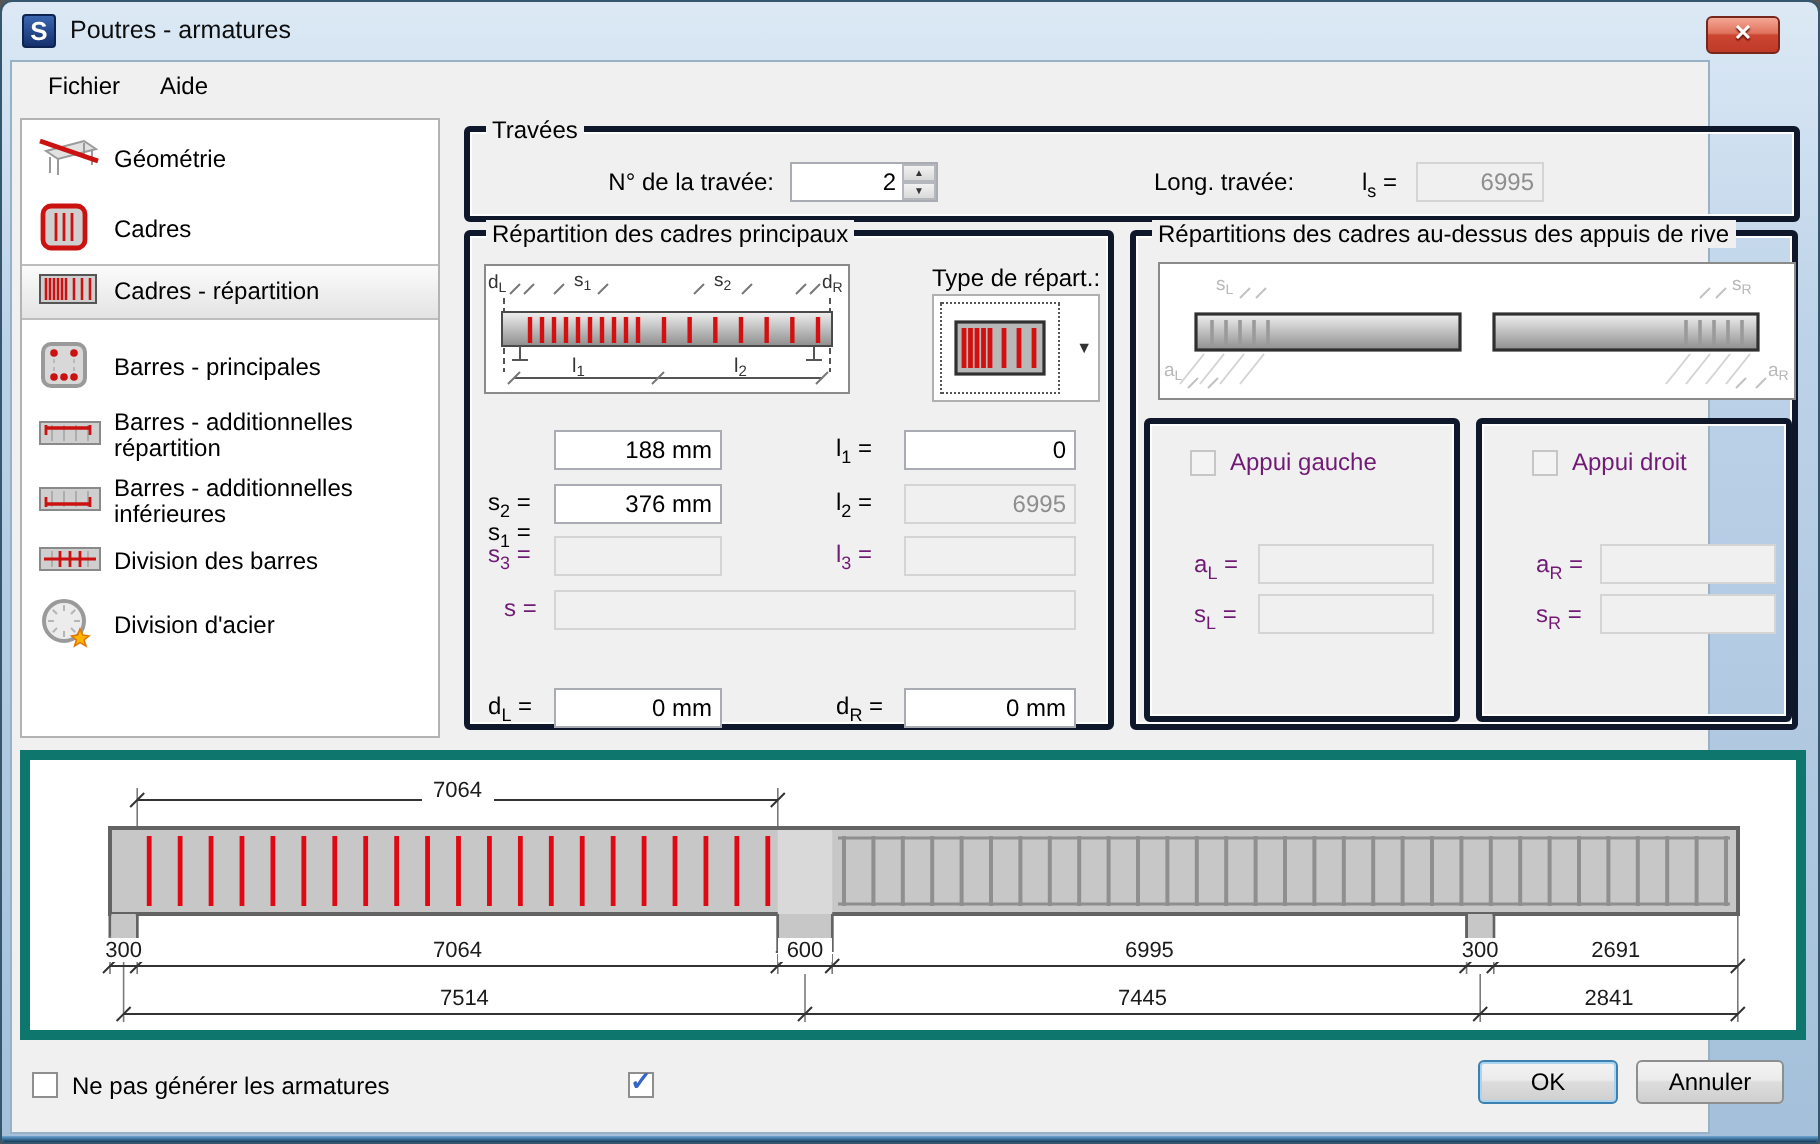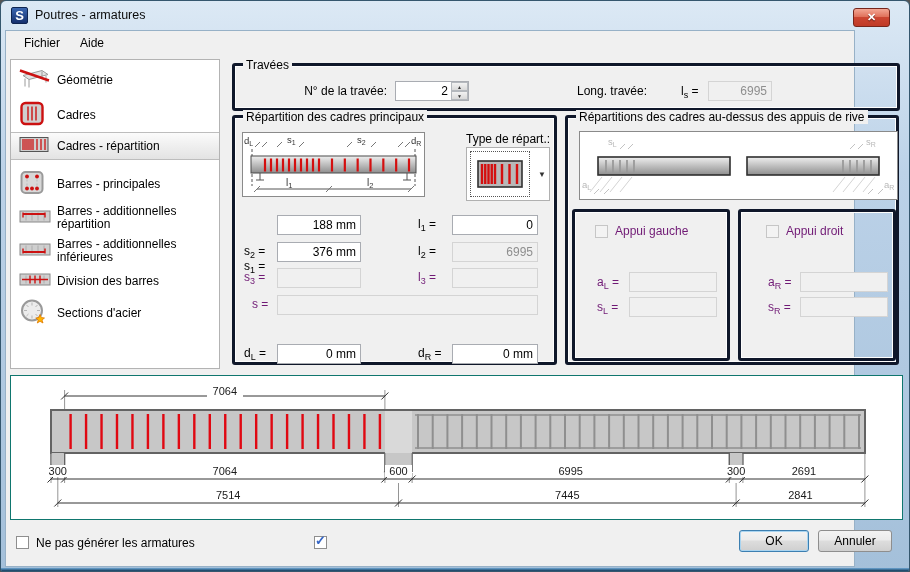--- a/index.html
+++ b/index.html
@@ -44,21 +44,21 @@
   
   .dropdown{position:absolute;background:#fff;border:1px solid #b0b0b0;}
   .drop-inner{position:absolute;left:3px;top:3px;right:19px;bottom:3px;border:1px dotted #555;}
   .drop-arrow{position:absolute;right:3px;top:50%;transform:translateY(-50%);font-size:8px;color:#333;}
   
   .cb{position:absolute;width:13px;height:13px;background:#fff;border:1px solid #8e8e8e;}
   .cb .mark{position:absolute;left:0px;top:-4px;font-size:13px;font-weight:bold;color:#3566c6;}
   .cb.dis{background:#f3f3f3;border-color:#c6c6c6;}
   
   .diag-box{position:absolute;background:#fff;border:1px solid #8a8a8a;}
-  .beam-panel{position:absolute;left:4px;top:344px;width:893px;height:145px;background:#fff;border:1px solid #0f766e;}
+  .beam-panel{position:absolute;left:4px;top:344px;width:893px;height:145px;background:#fff;border:5px solid #0f766e;}
   .btn{position:absolute;height:22px;font:12px "Liberation Sans",sans-serif;color:#000;text-align:center;line-height:20px;
     background:linear-gradient(180deg,#f3f3f3,#ebebeb 45%,#dddddd 50%,#cfcfcf);border:1px solid #8e8e8e;border-radius:3px;}
   .btn.default{border:1px solid #3c7fb1;box-shadow:inset 0 0 0 1px #a9d4f0;}
   svg text{font-family:"Liberation Sans",sans-serif;}
 </style>
 </head>
 <body>
 
 <div class="window">
   <div class="titlebar">
@@ -155,21 +155,21 @@
       </div>
       <div class="side-item" style="top:234px;height:38px;">
         <span class="icon">
           <svg width="28" height="28" viewBox="0 0 28 28">
             <circle cx="13" cy="13" r="10" fill="#ececec" stroke="#9a9a9a" stroke-width="2"></circle>
             <g stroke="#b5b5b5">
               <path d="M13 5 V8 M13 18 V21 M5 13 H8 M18 13 H21 M7.4 7.4 L9.5 9.5 M16.5 16.5 L18.6 18.6 M18.6 7.4 L16.5 9.5 M9.5 16.5 L7.4 18.6"></path>
             </g>
             <path d="M21 17 L22.4 20 L25.5 20.5 L23 22.5 L24 25.5 L21 23.8 L18.3 25.5 L19.2 22.5 L16.8 20.5 L19.8 20 Z" fill="#ffb400" stroke="#e07800" stroke-width="0.8"></path>
           </svg></span>
-        <span class="s-label">Sections d'acier</span>
+        <span class="s-label">Division d'acier</span>
       </div>
     </div>
 
     <div class="group" style="left:226px;top:32px;width:668px;height:48px;">
       <span class="gtitle">Travées</span>
       <span class="lbl" style="left:20px;top:18px;width:132px;text-align:right;">N° de la travée:</span>
       <div class="spinner" style="left:160px;top:15px;">
         <input value="2" style="">
         <div class="spin-btns">
           <div class="spin-up">▲</div>

